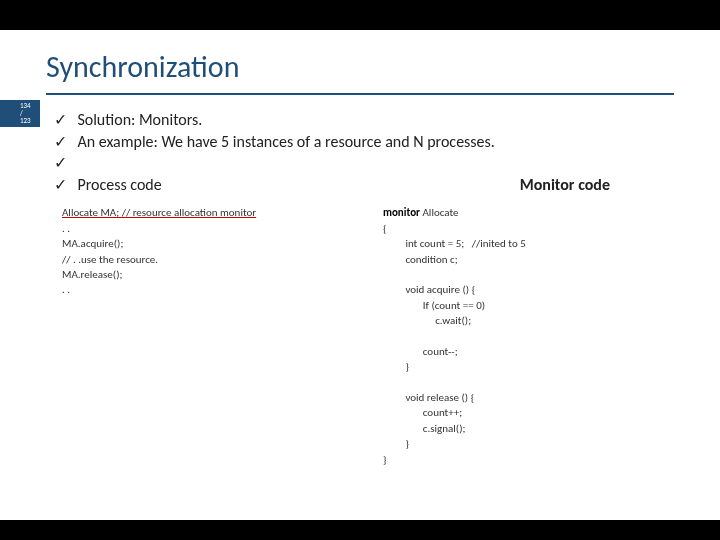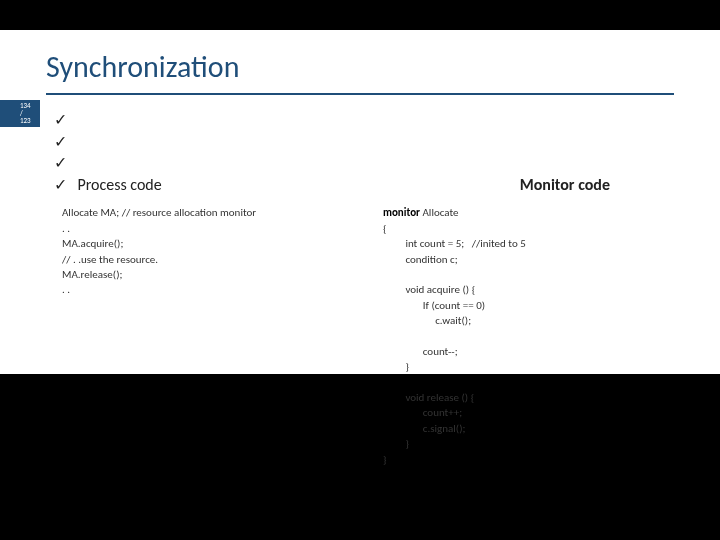--- a/index.html
+++ b/index.html
@@ -8,21 +8,21 @@
     height: 540px;
     background: #000;
     font-family: Calibri, "Segoe UI", Arial, sans-serif;
     overflow: hidden;
   }
   .slide {
     position: absolute;
     left: 0;
     top: 30px;
     width: 720px;
-    height: 344px;
+    height: 490px;
     background: #fff;
   }
   .title {
     font-size: 30px;
     color: #1f4e79;
     padding: 18px 0 6px 46px;
     font-weight: 400;
   }
   .title-rule {
     margin: 2px 46px 0 46px;
@@ -77,38 +77,40 @@
 <body>
 
 <div class="slide">
   <div class="title">Synchronization</div>
   <hr class="title-rule">
   <div class="page-badge">134 / 123</div>
 
   <ul class="bullets">
     <li>
       <span class="check">✓</span>
+      <span>Solution: Monitors.</span>
     </li>
     <li>
       <span class="check">✓</span>
+      <span>An example: We have 5 instances of a resource and N processes.</span>
     </li>
     <li>
       <span class="check">✓</span>
     </li>
     <li>
       <span class="check">✓</span>
       <span class="last-row">
         <span>Process code</span>
         <span style="padding-right:80px;font-weight:bold;">Monitor code</span>
       </span>
     </li>
   </ul>
 
   <div class="code-wrap">
-    <div class="code-col left"><span style="text-decoration-color:#c00;margin-top:36px;">Allocate MA; // resource allocation monitor</span>
+    <div class="code-col left"><span style="text-decoration: underline; text-decoration-color:#c00;margin-top:36px;">Allocate MA; // resource allocation monitor</span>
 <span>. .
 MA.acquire();
 // . .use the resource.
 MA.release();
 . .</span></div>
     <div class="code-col right"><span class="bold">monitor</span><span> Allocate
 {
          int count = 5;   //inited to 5
          condition c;
 

